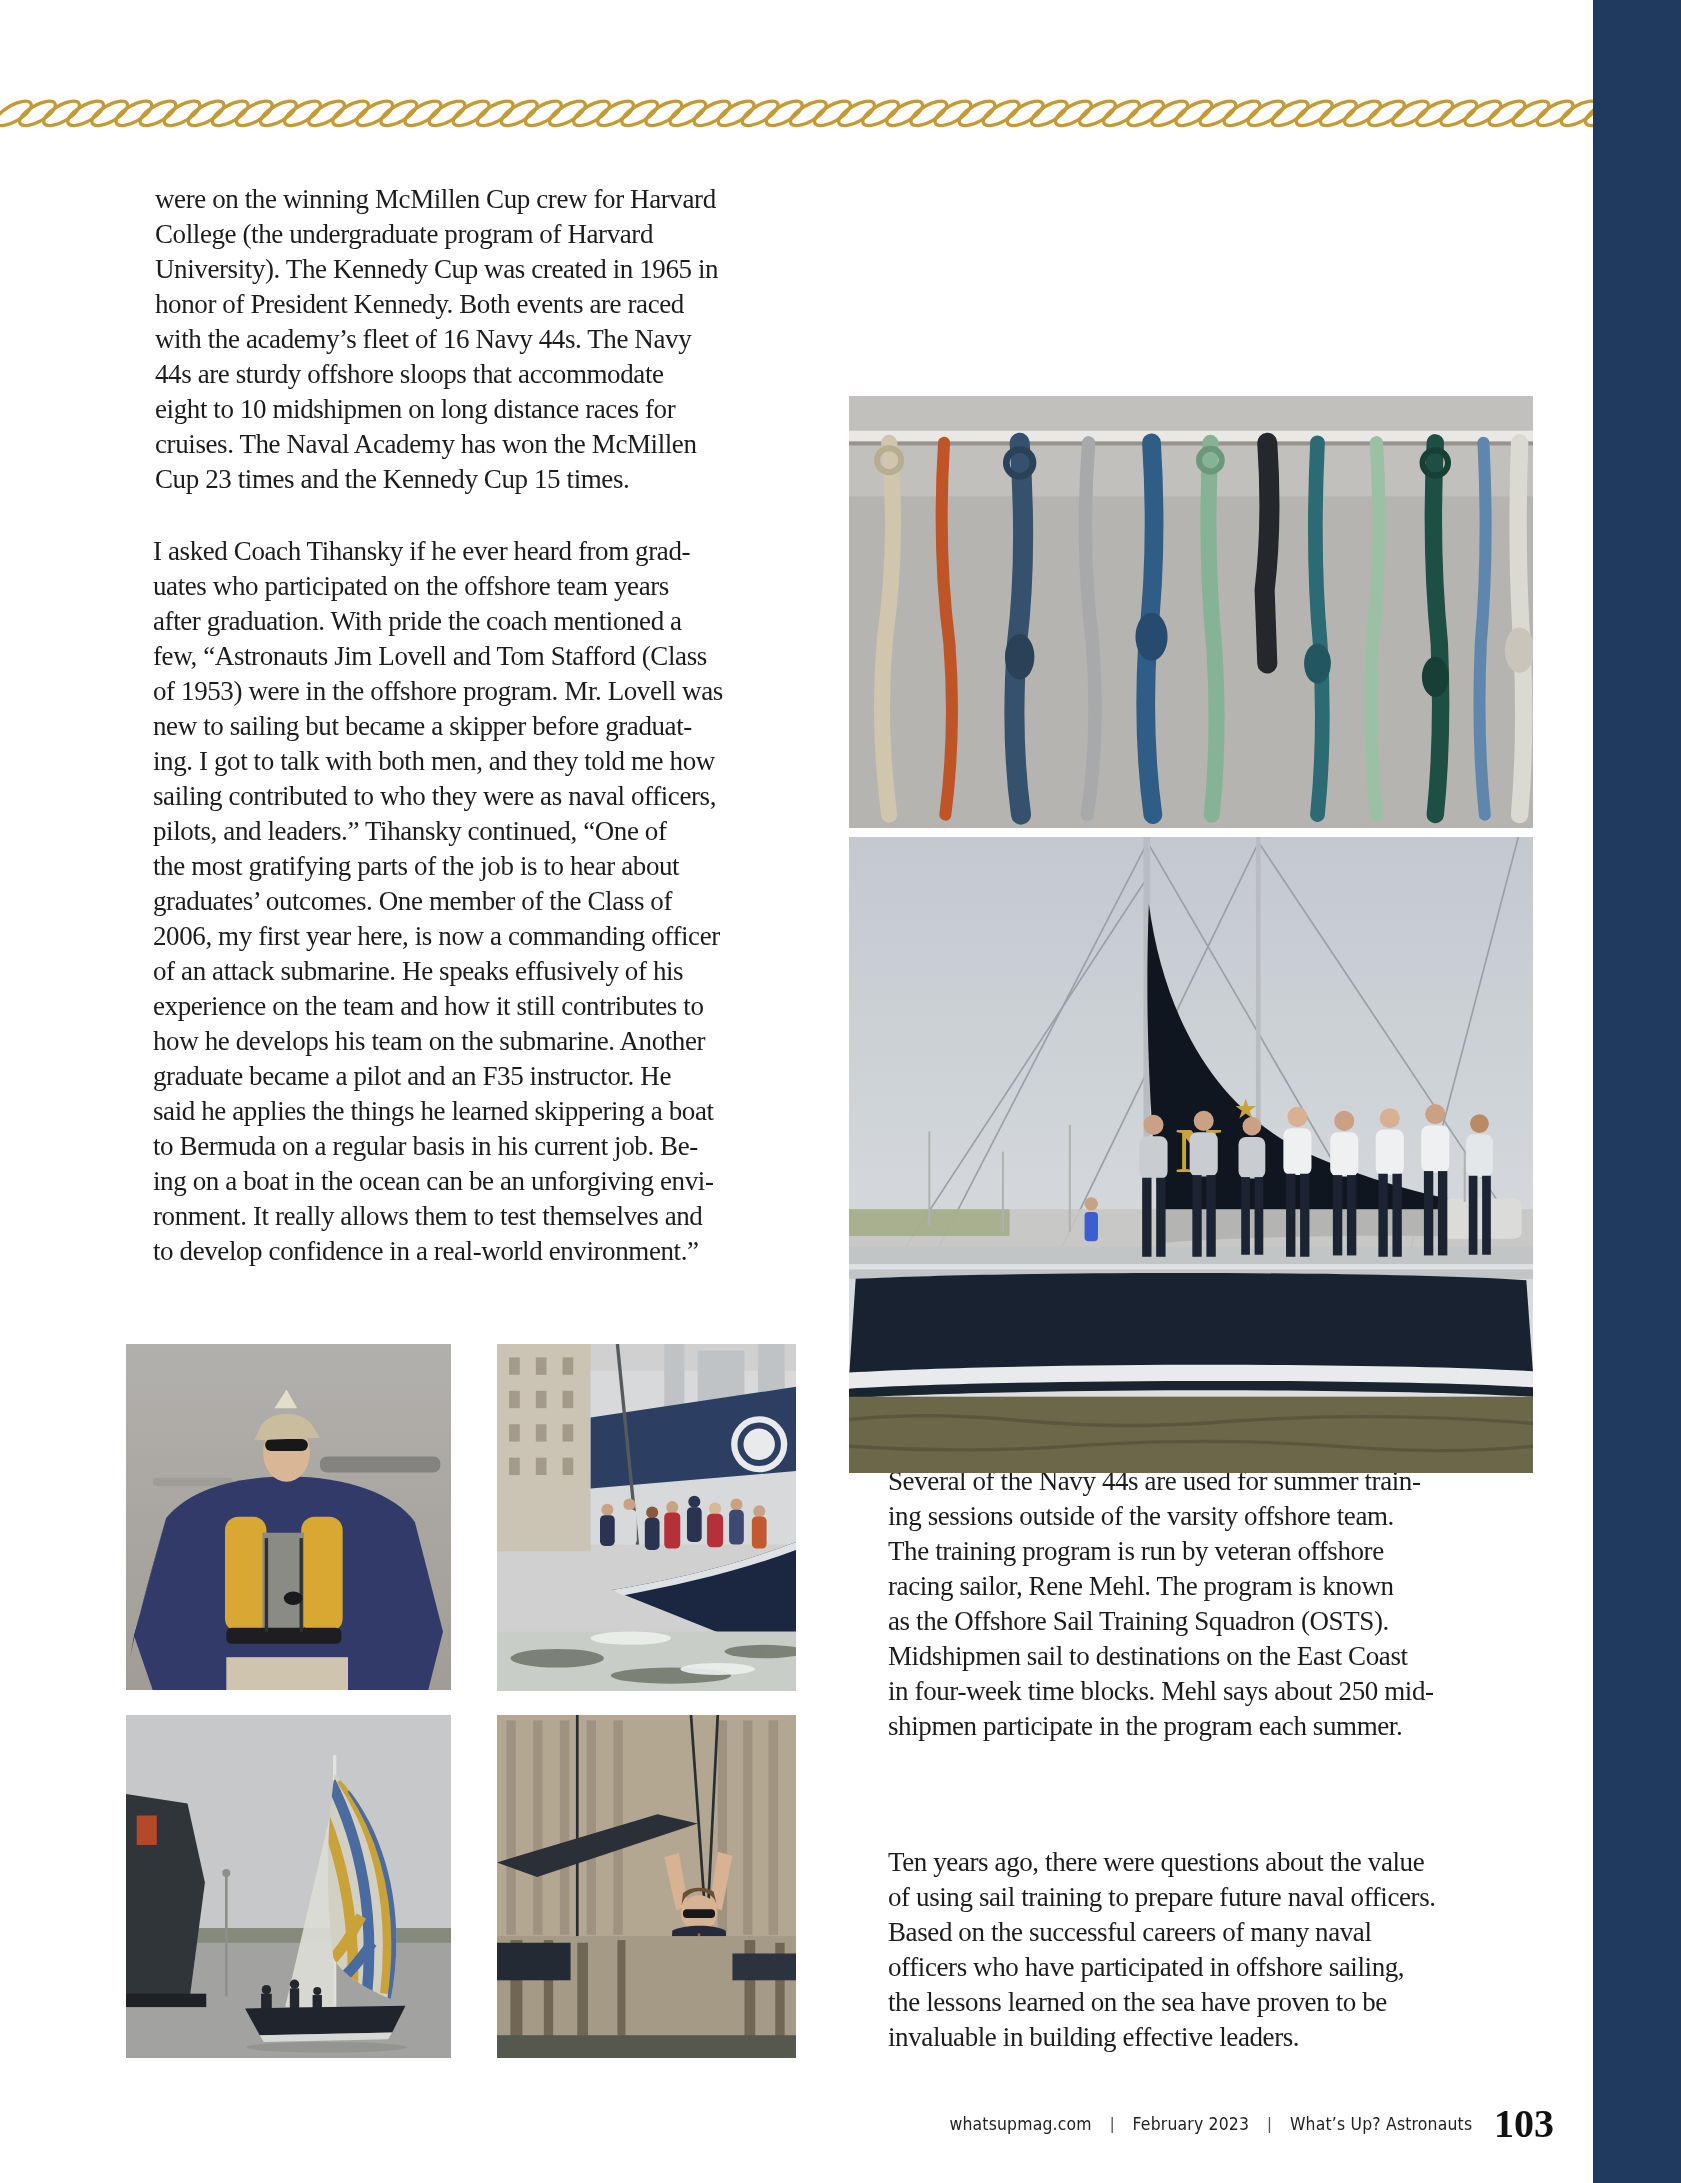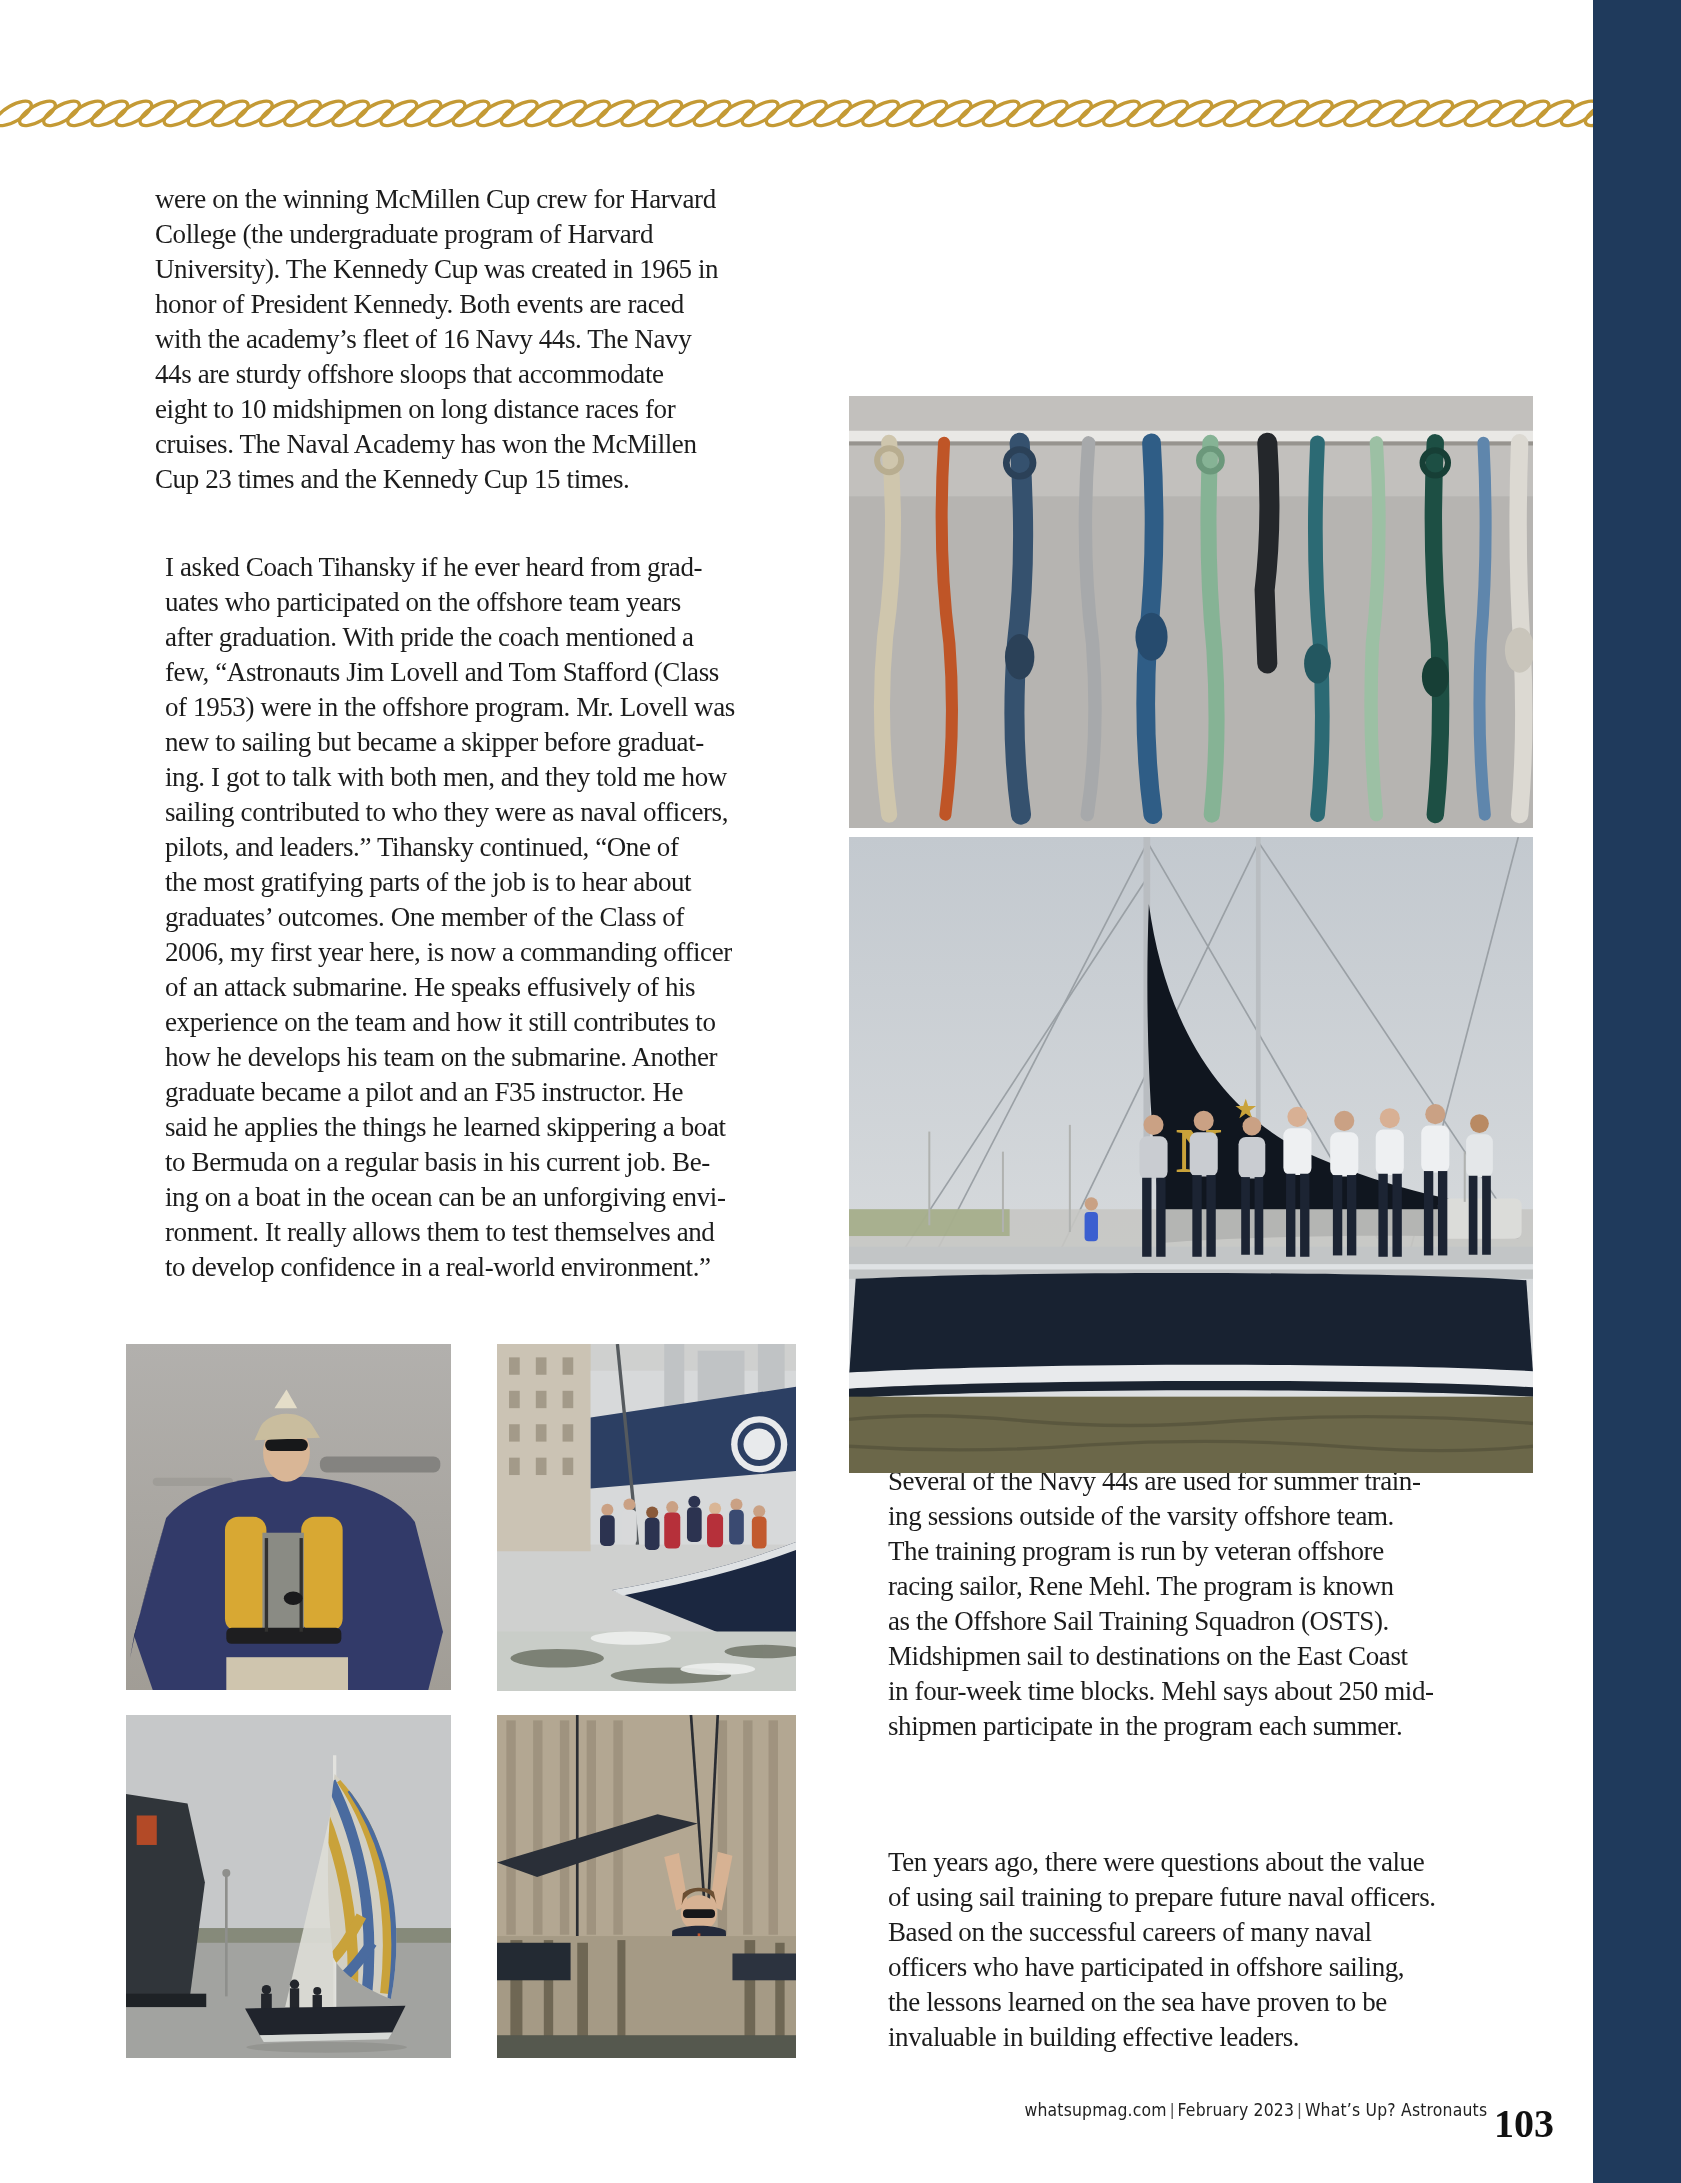--- a/index.html
+++ b/index.html
@@ -3,33 +3,33 @@
 <meta charset="utf-8">
 <style>
   html,body{margin:0;padding:0;background:#ffffff;}
   .page{position:relative;width:1681px;height:2183px;background:#ffffff;overflow:hidden;
         font-family:"Liberation Serif", serif;}
   .navy-bar{position:absolute;top:0;right:0;width:88px;height:2183px;background:#1F3A5C;}
   .rope-border{position:absolute;left:0;top:98px;width:1593px;height:31px;}
   .body-text{position:absolute;white-space:pre;font-size:27px;line-height:35px;
              letter-spacing:-0.4px;color:#1c1c1c;}
   #left-para-1{left:155px;top:182px;}
-  #left-para-2{left:165px;top:534px;margin-top:16px;}
+  #left-para-2{left:153px;top:534px;}
   #right-para-1{left:888px;top:1464px;}
   #right-para-2{left:888px;top:1845px;}
   .photo{position:absolute;overflow:hidden;background:#b5b3b0;}
   .photo svg{display:block;width:100%;height:100%;}
   #photo-ropes{left:849px;top:396px;width:684px;height:432px;}
   #photo-sailboat{left:849px;top:837px;width:684px;height:636px;}
   #photo-coach{left:126px;top:1344px;width:325px;height:346px;}
   #photo-bow{left:497px;top:1344px;width:299px;height:347px;}
   #photo-spinnaker{left:126px;top:1715px;width:325px;height:343px;}
   #photo-rigging{left:497px;top:1715px;width:299px;height:343px;}
-  .footer{position:absolute;right:127px;top:2100px;display:flex;align-items:flex-start;
-          gap:0;color:#1d1d1d;margin-left:24px;}
+  .footer{position:absolute;right:127px;top:2100px;display:flex;align-items:center;
+          gap:15px;color:#1d1d1d;margin-left:24px;}
   .footer .meta{font-family:"DejaVu Sans", sans-serif;font-size:17.4px;letter-spacing:0.2px;
                 font-stretch:condensed;color:#222;}
   .footer .sep{font-family:"DejaVu Sans", sans-serif;font-size:16px;color:#555;margin:0 2.7px;}
   .footer .pagenum{font-family:"Liberation Serif", serif;font-weight:bold;font-size:40px;
                    color:#111;margin-left:6.7px;}
 </style>
 </head>
 <body>
 
 <div class="page">

